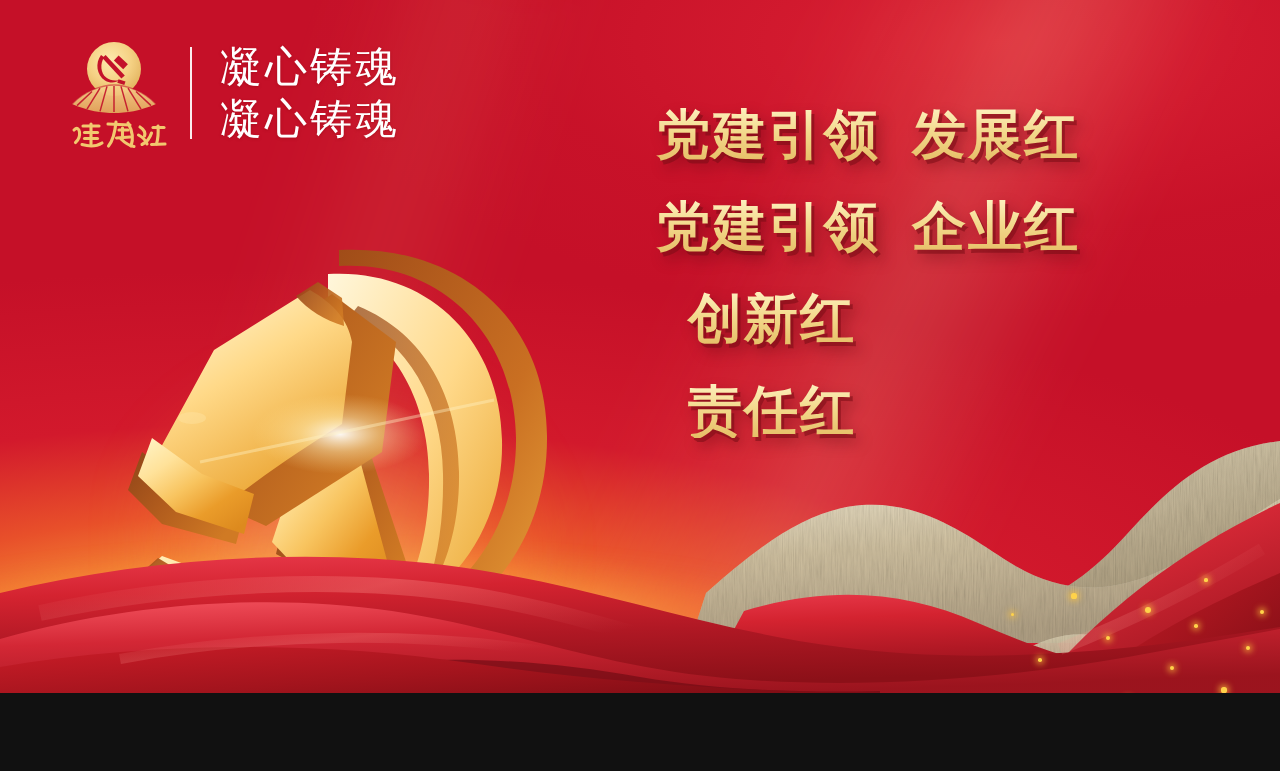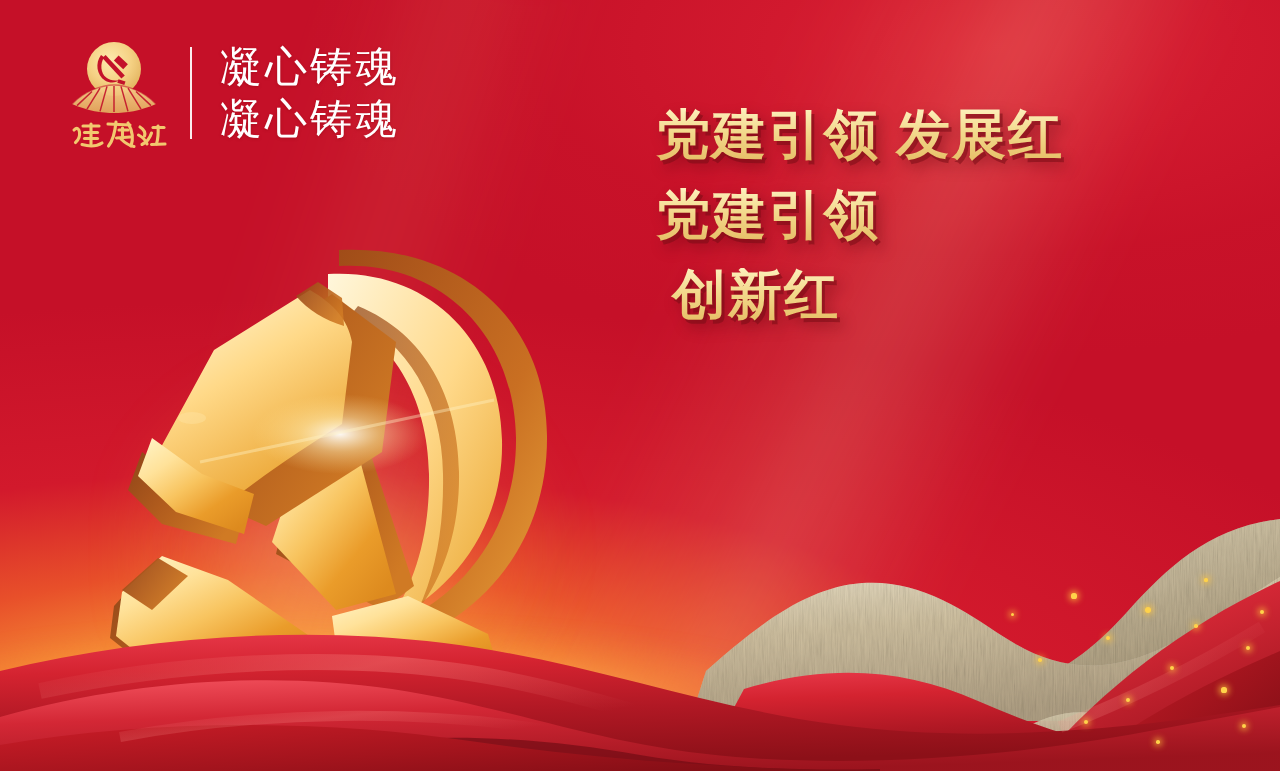--- a/index.html
+++ b/index.html
@@ -4,21 +4,21 @@
 <title>党建引领 发展红</title>
 <style>
   html, body {
     margin: 0;
     padding: 0;
     background: #111;
   }
   #poster {
     position: relative;
     width: 1280px;
-    height: 771px;
+    height: 693px;
     overflow: hidden;
     font-family: "Liberation Serif", "DejaVu Serif", serif;
     background: #cf1428;
     user-select: none;
   }
 
   
   .bg-base {
     position: absolute;
     inset: 0;
@@ -158,40 +158,40 @@
   }
 
   
   .slogans {
     position: absolute;
     left: 656px;
     top: 108px;
     z-index: 40;
     display: flex;
     flex-direction: column;
-    gap: 26px;
+    gap: 38px;
   }
   .slogan-row {
     display: flex;
     align-items: baseline;
     white-space: nowrap;
     font-size: 54px;
     line-height: 1.0;
     font-weight: 700;
     letter-spacing: 2px;
     color: #f6dd93;
     background: linear-gradient(180deg, #fdf0bd 0%, #f3d98c 45%, #e6be66 100%);
     -webkit-background-clip: text;
     background-clip: text;
     -webkit-text-fill-color: transparent;
     filter: drop-shadow(3px 4px 0 rgba(122,12,22,0.55))
             drop-shadow(5px 6px 7px rgba(92,6,16,0.40));
   }
   .slogan-a { display: inline-block; }
-  .slogan-b { display: inline-block; margin-left: 16px; }
+  .slogan-b { display: inline-block; margin-left: 32px; }
 </style>
 </head>
 <body>
 
 <div id="poster">
 
   <div class="bg-base"></div>
   <div class="bg-topglow"></div>
   <div class="bg-streak"></div>
   <div class="bg-streak2"></div>
@@ -464,21 +464,23 @@
       <div class="spark" style="left: 1241.8px; top: 723.8px; width: 4.4px; height: 4.4px;"></div>
     </div>
 
   <div class="slogans">
     <div class="slogan-row">
       <span class="slogan-a">党建引领</span>
       <span class="slogan-b">发展红</span>
     </div>
     <div class="slogan-row">
       <span class="slogan-a">党建引领</span>
+      <span class="slogan-b">企业红</span>
     </div>
     <div class="slogan-row">
       <span class="slogan-b">创新红</span>
     </div>
     <div class="slogan-row">
+      <span class="slogan-b">责任红</span>
     </div>
   </div>
 
 </div>
 
 </body></html>

